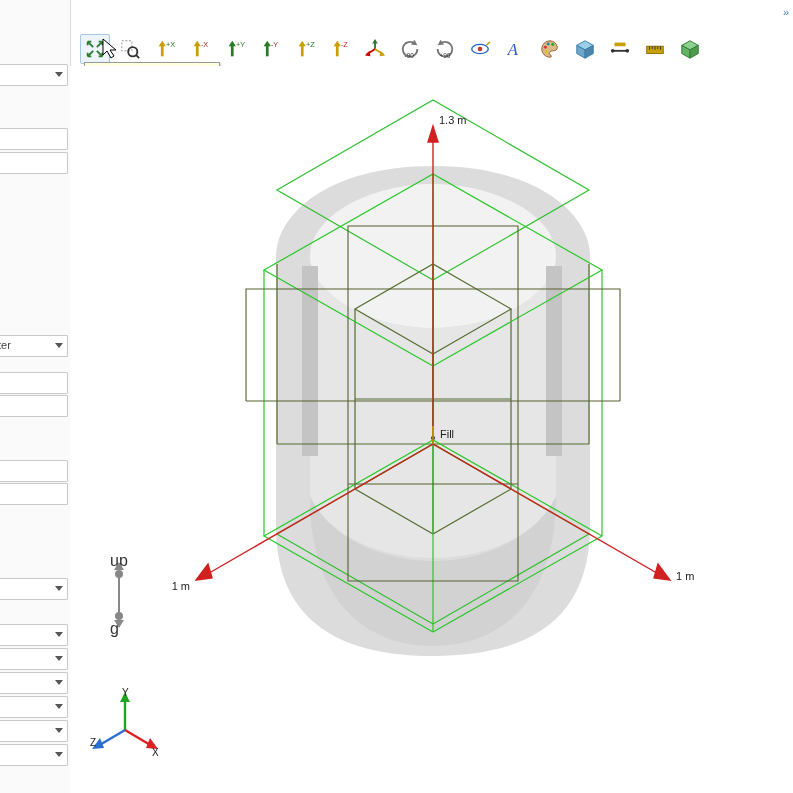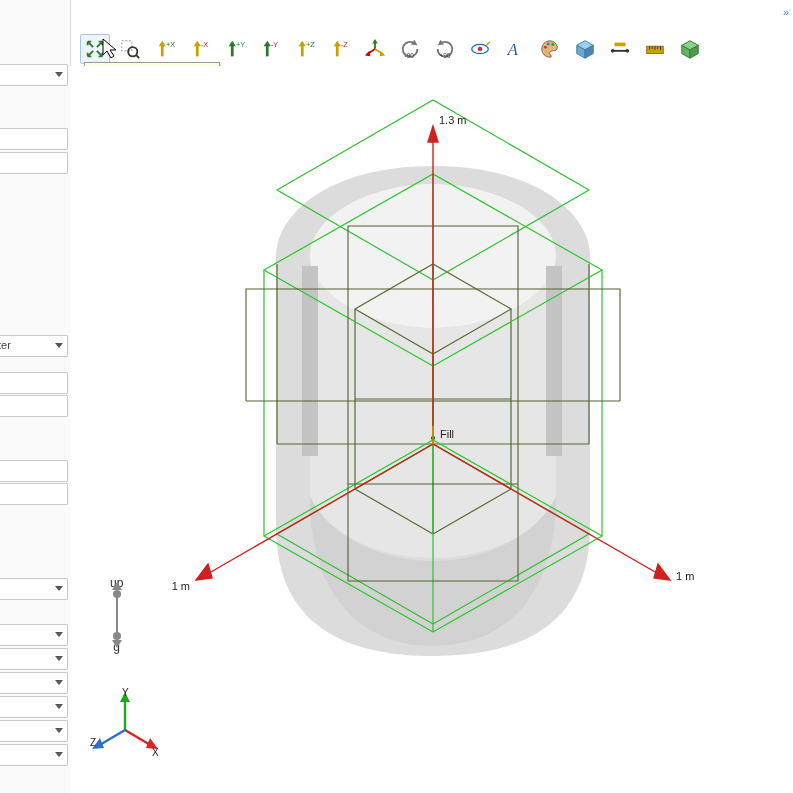--- a/index.html
+++ b/index.html
@@ -13,21 +13,21 @@
   .tbtn{width:28px;height:28px;border:1px solid transparent;display:flex;align-items:center;justify-content:center;cursor:pointer;background:#fff;border-radius:2px;position:relative}
   .tbtn.active{background:#eef4fb;border:1px solid #a7c7e7}
   .tbtn svg{width:22px;height:22px}
   .tooltip{position:absolute;left:84px;top:62px;background:#ffffe1;border:1px solid #999;padding:3px 6px;font-size:11px;white-space:nowrap;box-shadow:1px 1px 2px rgba(0,0,0,.2)}
   .chev{position:absolute;right:6px;top:6px;color:#4a7ebb;font-size:11px;letter-spacing:-2px}
   
   .view{position:absolute;left:70px;top:66px;right:0;bottom:0;background:#fff}
   .view svg{width:100%;height:100%}
   .axlbl{font-size:11px;fill:#222}
   
-  .upg{position:absolute;left:110px;top:576px;font-size:12px;color:#333;text-align:center}
+  .upg{position:absolute;left:110px;top:552px;font-size:16px;color:#333;}
   .upg .bar{width:2px;height:46px;background:#888;margin:2px auto;position:relative}
   .upg .ball{width:8px;height:8px;border-radius:50%;background:#888;position:absolute;left:-3px}
   
   .triad{position:absolute;left:90px;top:688px}
   
   .cursor{position:absolute;left:102px;top:38px;pointer-events:none}
 </style>
 </head>
 <body>
 

